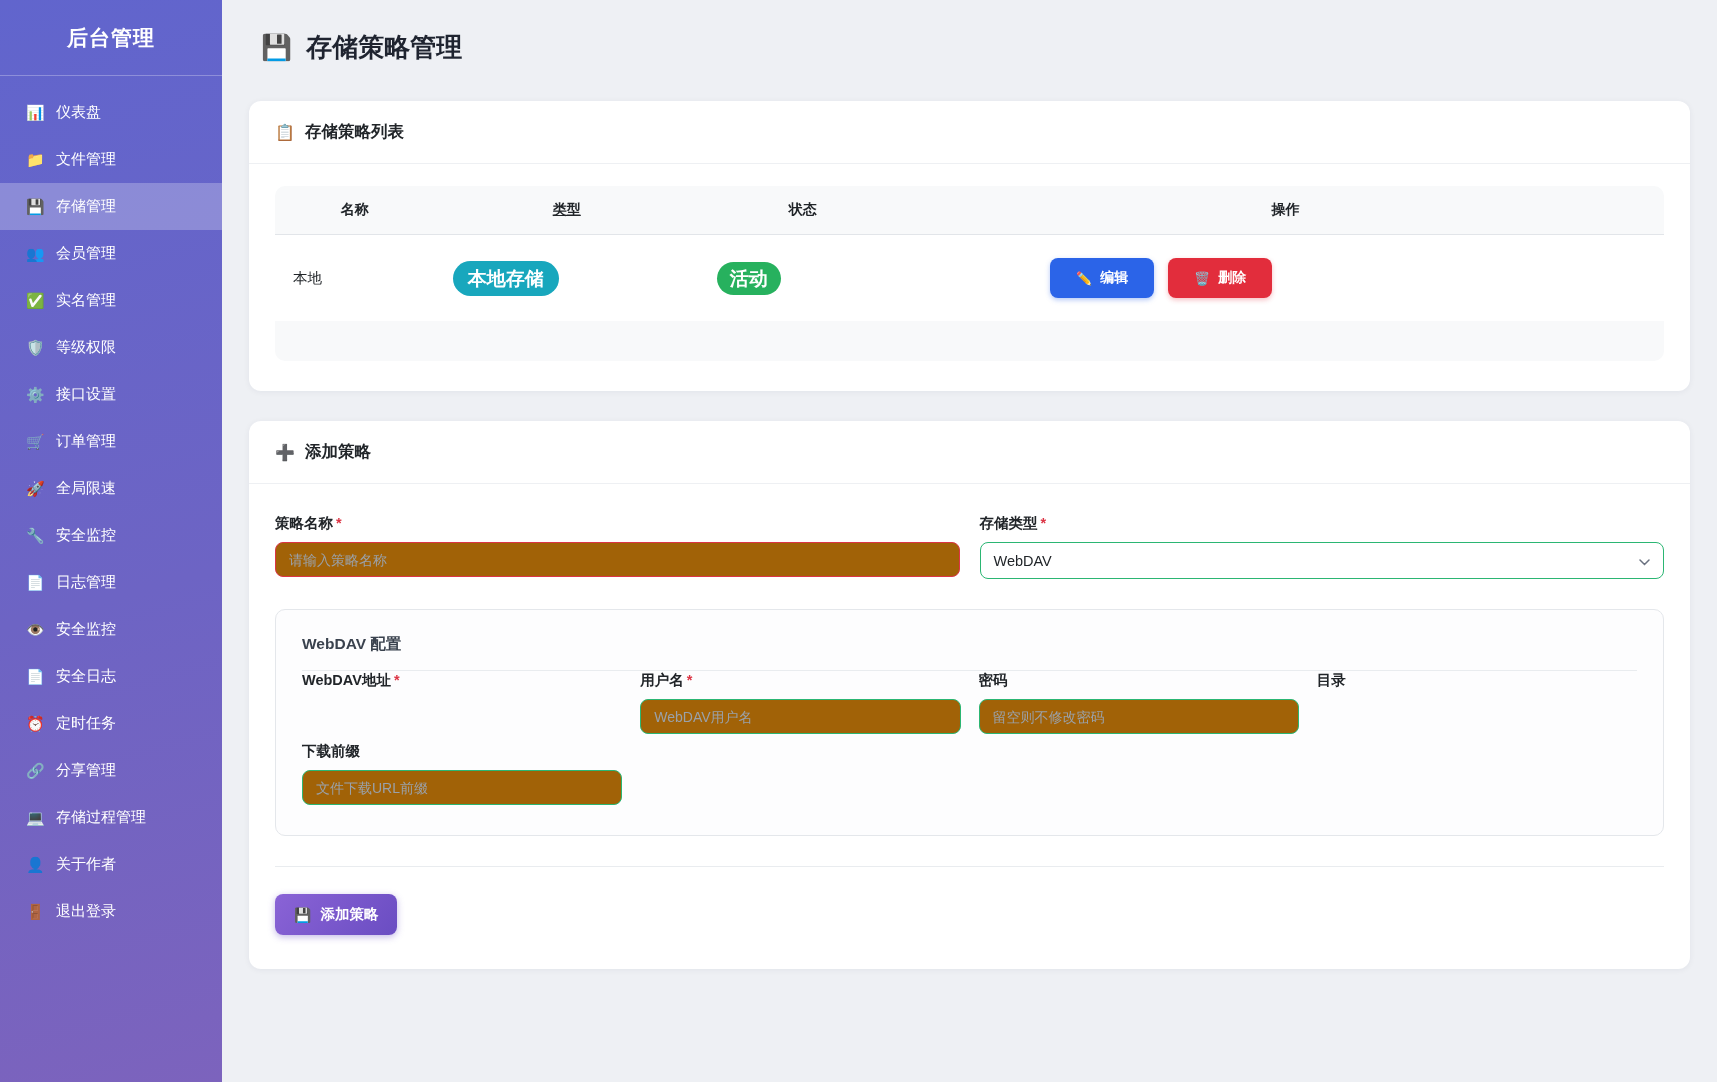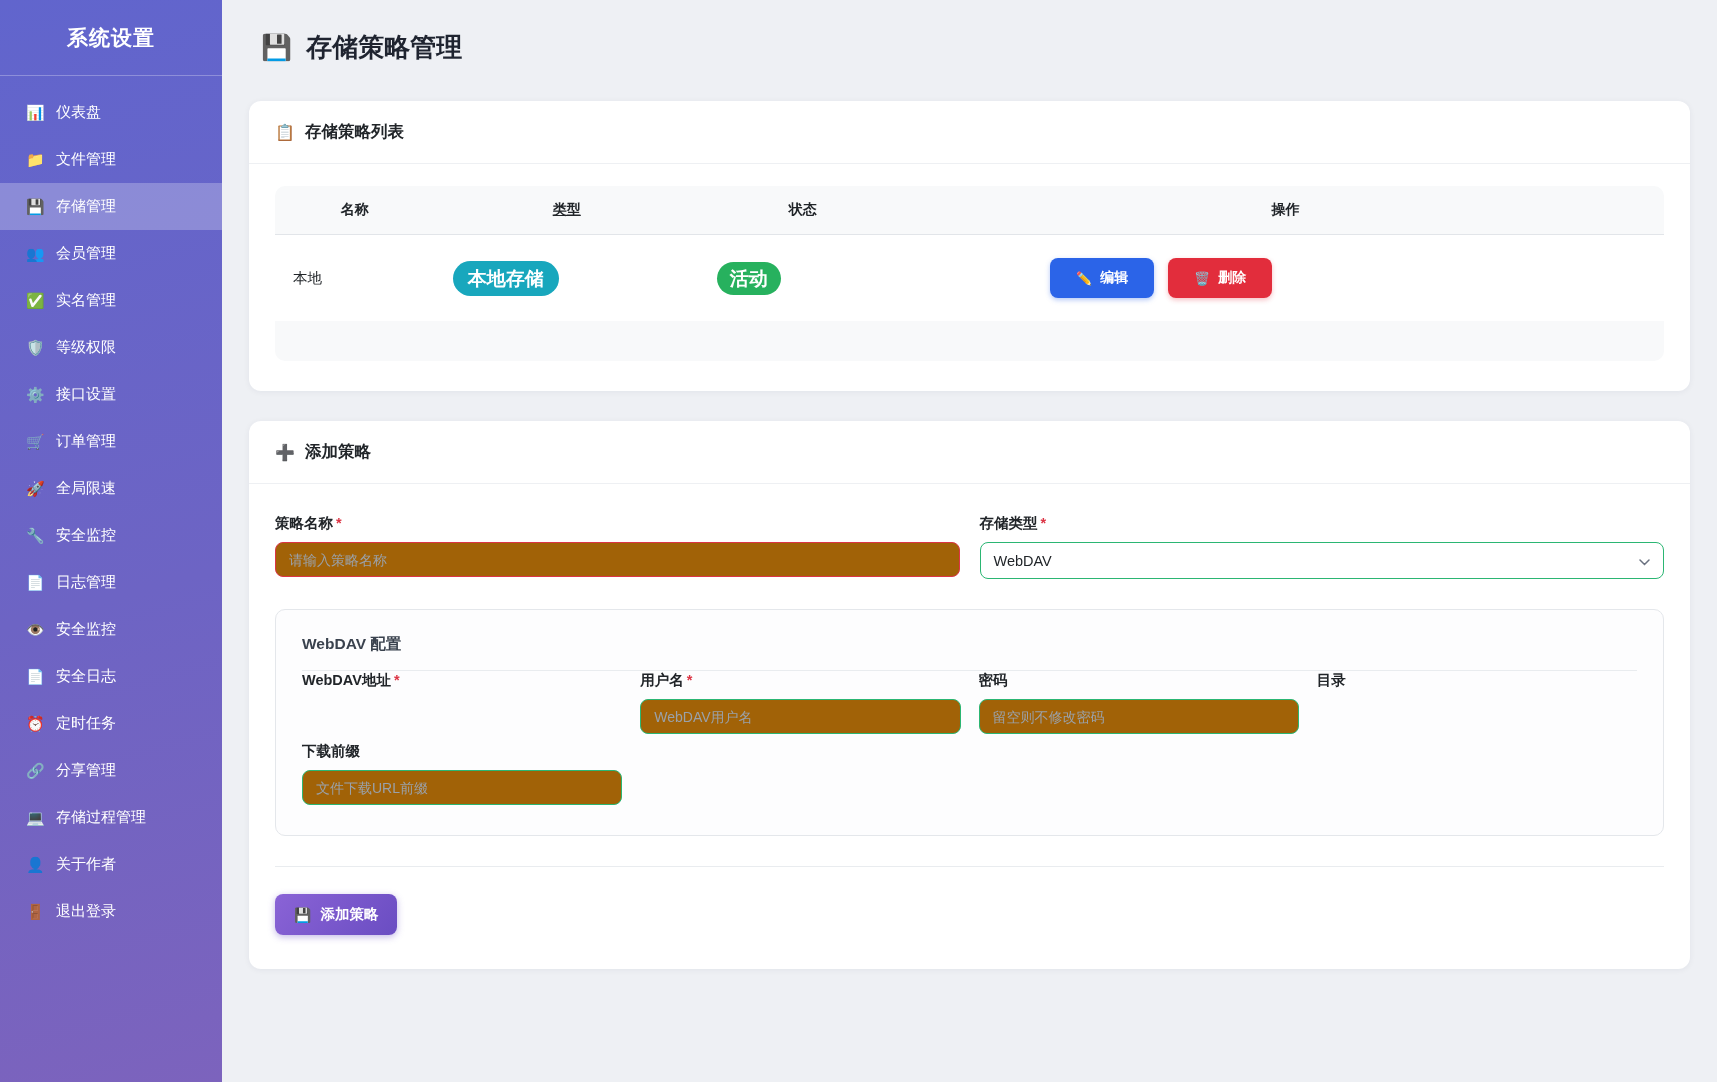--- a/index.html
+++ b/index.html
@@ -115,21 +115,21 @@
     color:#fff; font-size:14.5px; font-weight:700; border-radius:8px;
     padding:11px 19px; font-family:inherit;
     box-shadow:0 2px 7px rgba(106,77,194,0.40);
   }
   .btn-submit .ico { font-size:14px; }
 </style>
 </head>
 <body>
 
 <div class="sidebar">
-  <div class="sidebar-header">系统设置</div>
+  <div class="sidebar-header">后台管理</div>
   <div class="nav">
     <div class="nav-item">
       <span class="ico">📊</span>
       <span>仪表盘</span>
     </div>
     <div class="nav-item">
       <span class="ico">📁</span>
       <span>文件管理</span>
     </div>
     <div class="nav-item active">

